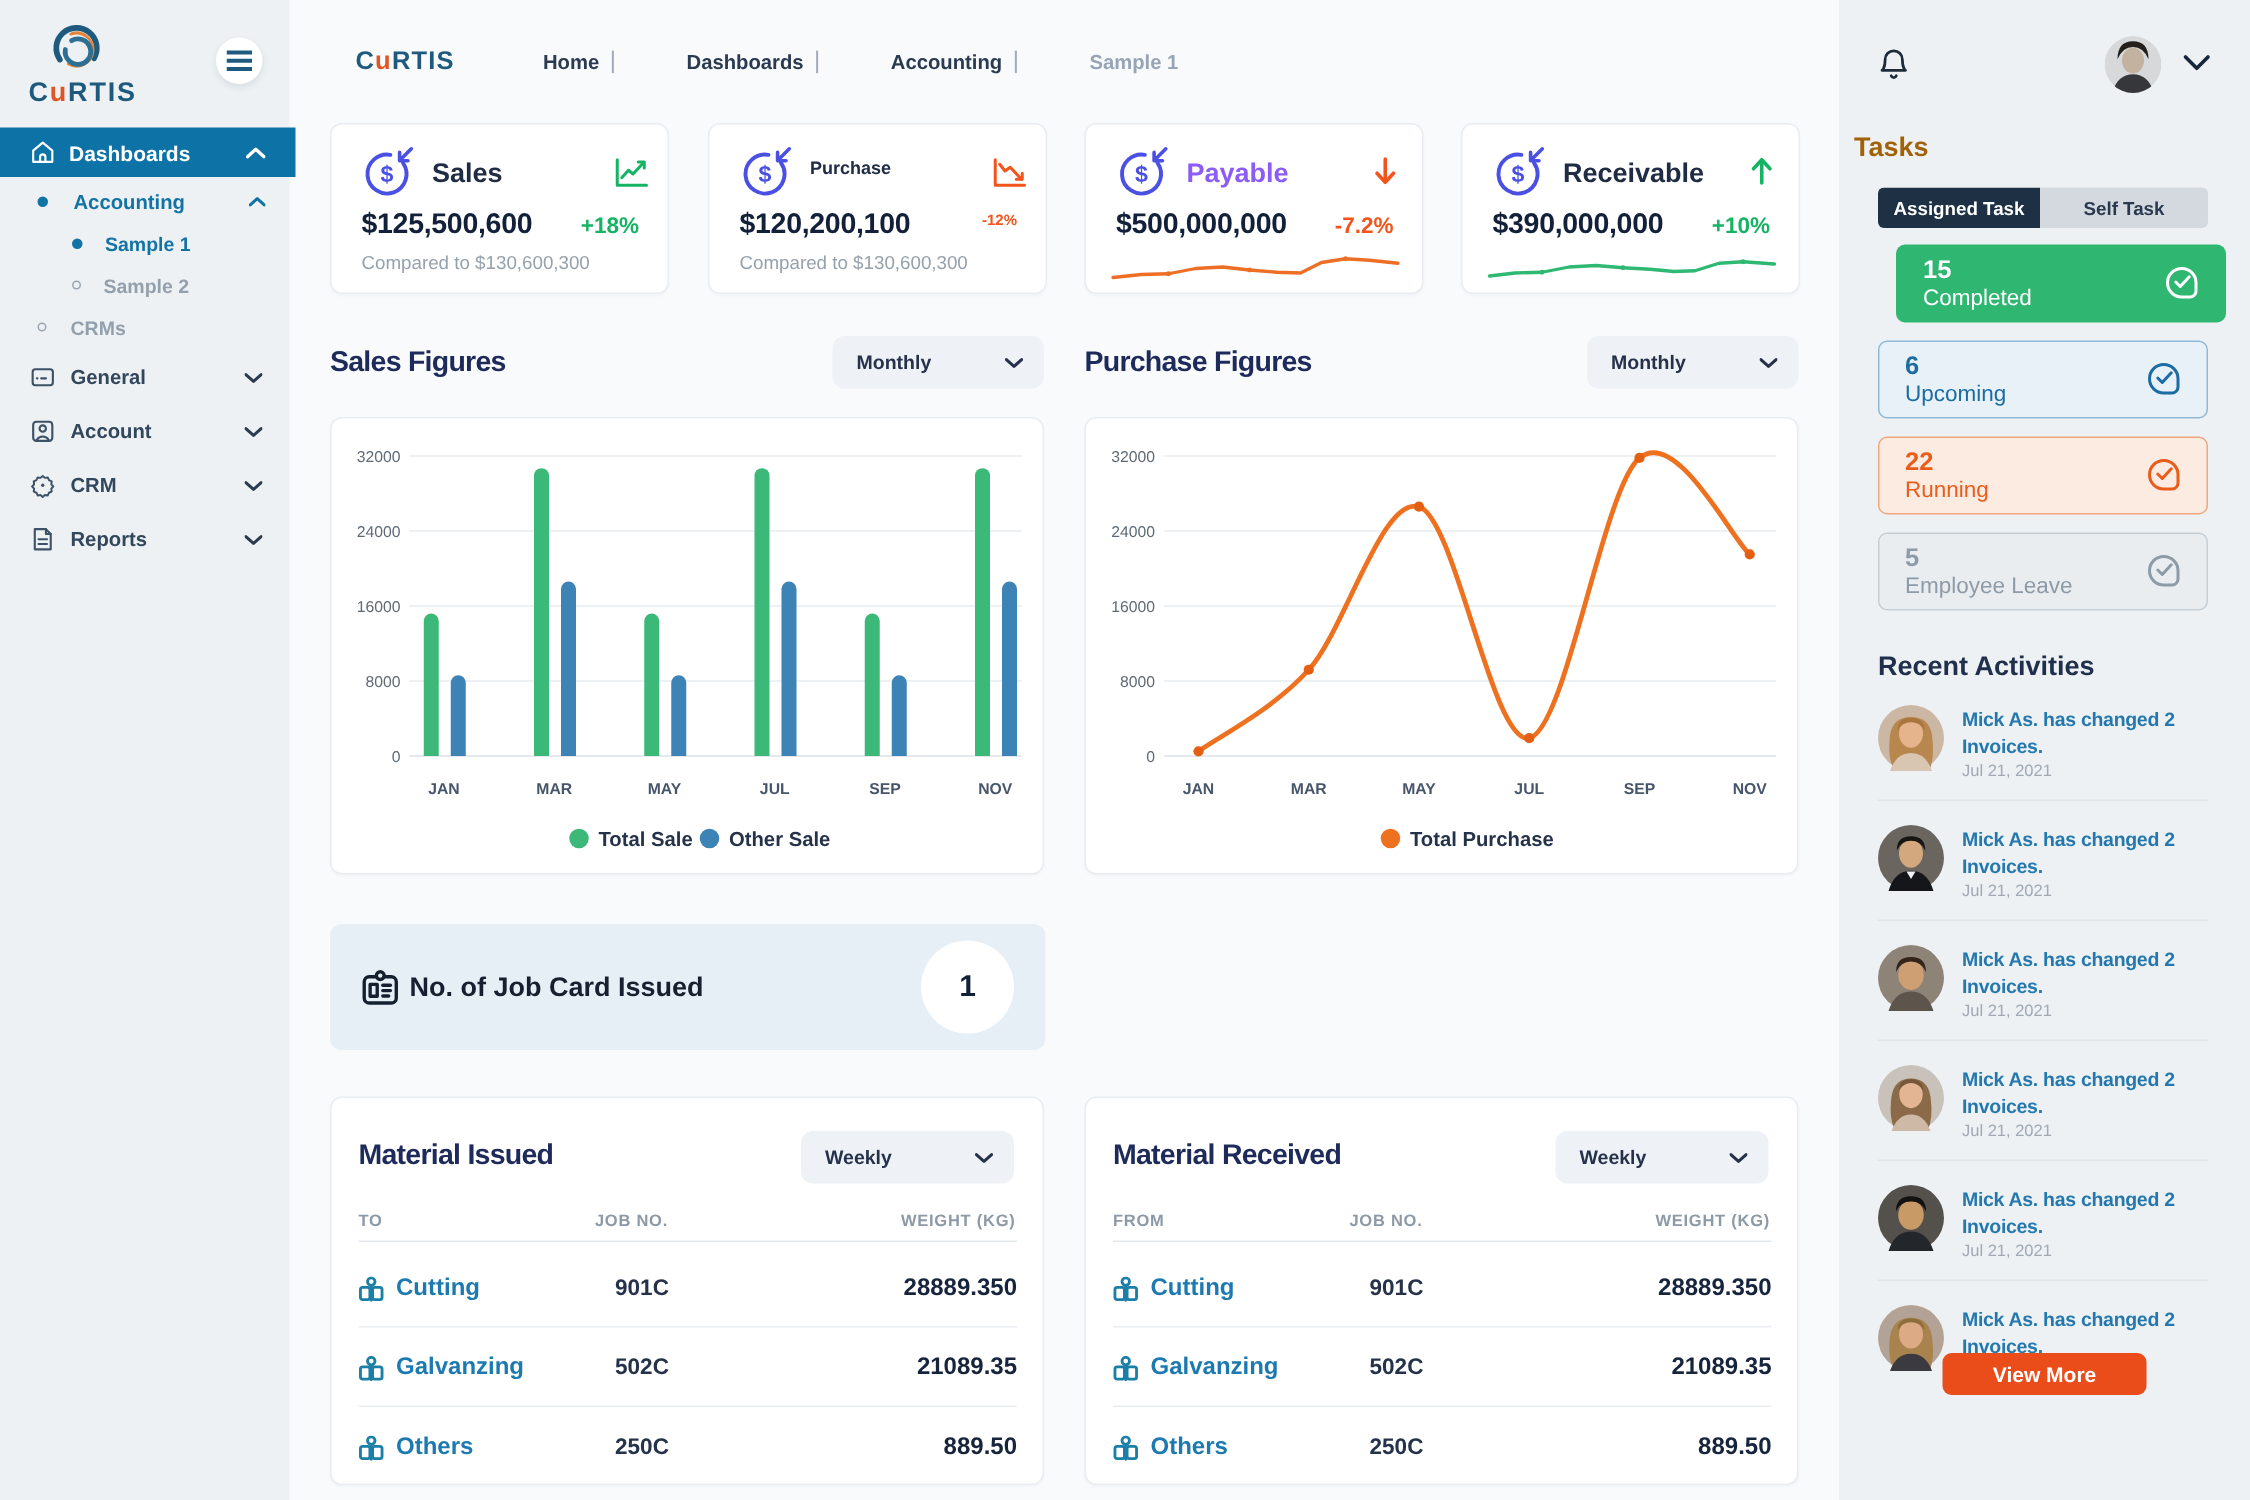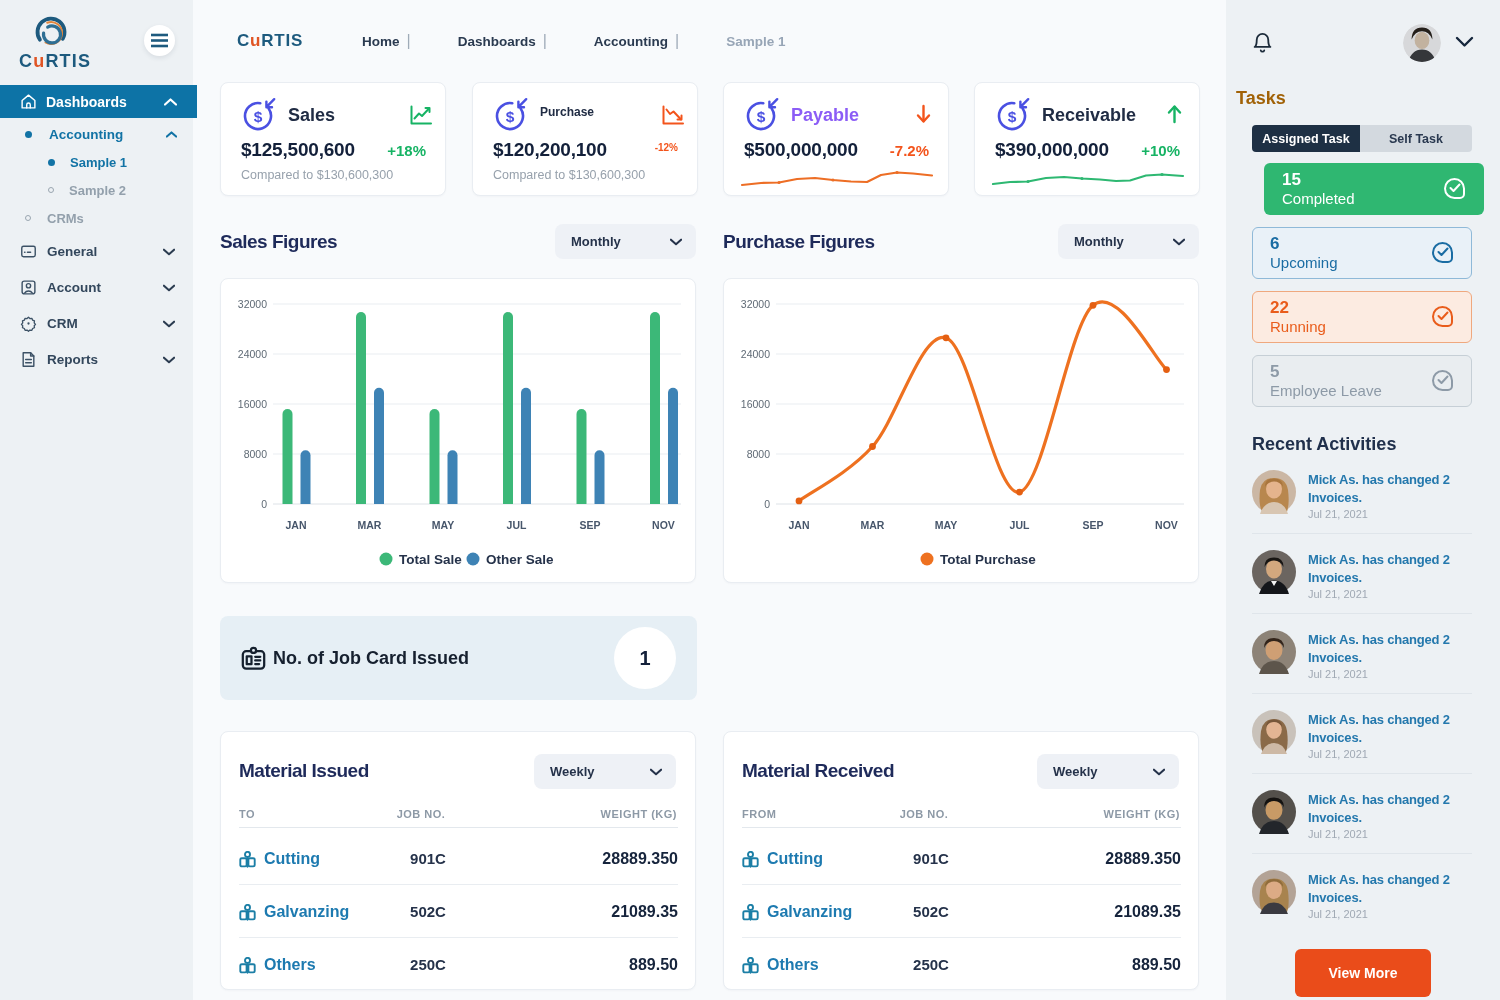--- a/index.html
+++ b/index.html
@@ -570,14 +570,14 @@
   </div>
   <div class="abs" style="left:26px;top:853px;width:220px;height:1px;background:#dfe5ea;"></div>
   <div class="abs" style="left:26px;top:870px;width:220px;">
     <svg width="44" height="44" viewBox="0 0 44 44">
         <use href="#avw3"></use>
       </svg>
     <div class="abs" style="left:56px;top:1px;width:160px;font-size:13px;font-weight:700;letter-spacing:-0.2px;color:#2478ad;line-height:18px;">Mick As. has changed 2 Invoices.</div>
     <div class="abs" style="left:56px;top:38px;font-size:11px;color:#a0a9b4;">Jul 21, 2021</div>
   </div>
 
-  <div class="abs" style="left:69px;top:949px;width:136px;height:48px;background:#ea4c1a;border-radius:6px;display:flex;align-items:center;justify-content:center;font-size:14px;font-weight:700;color:#ffffff;text-align:right;">View More</div>
+  <div class="abs" style="left:69px;top:902px;width:136px;height:28px;background:#ea4c1a;border-radius:6px;display:flex;align-items:center;justify-content:center;font-size:14px;font-weight:700;color:#ffffff;text-align:right;">View More</div>
 </div>
 
 </body></html>

